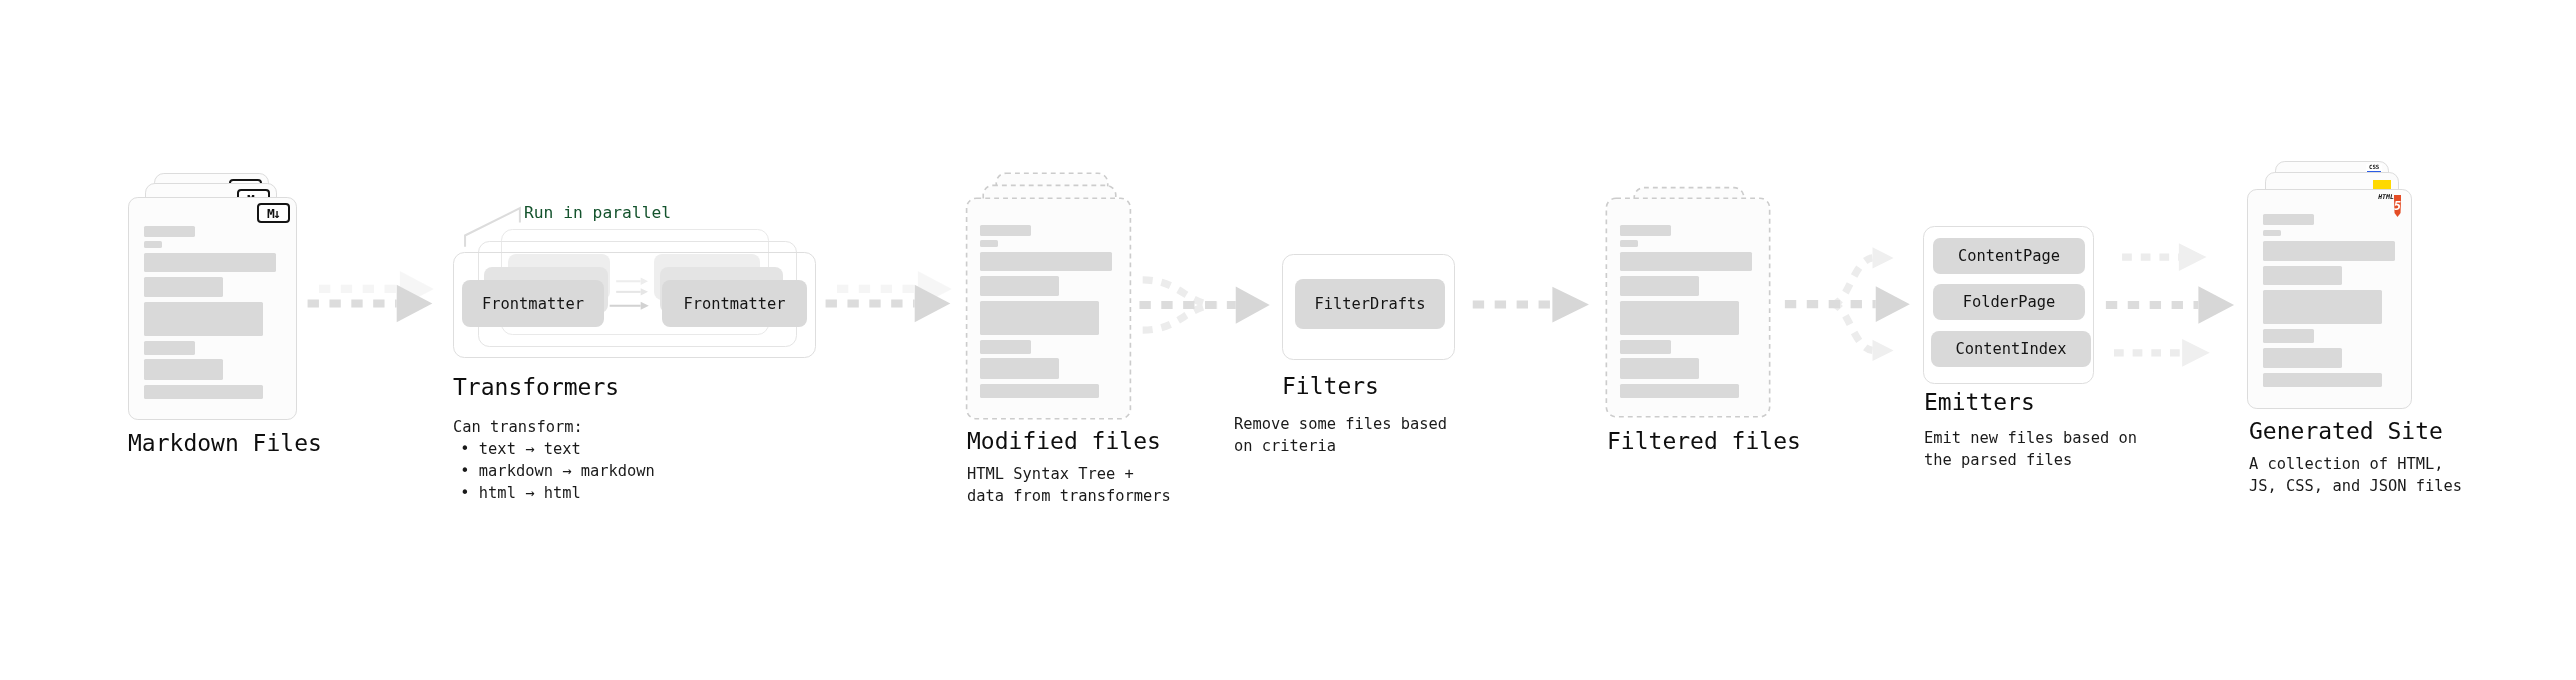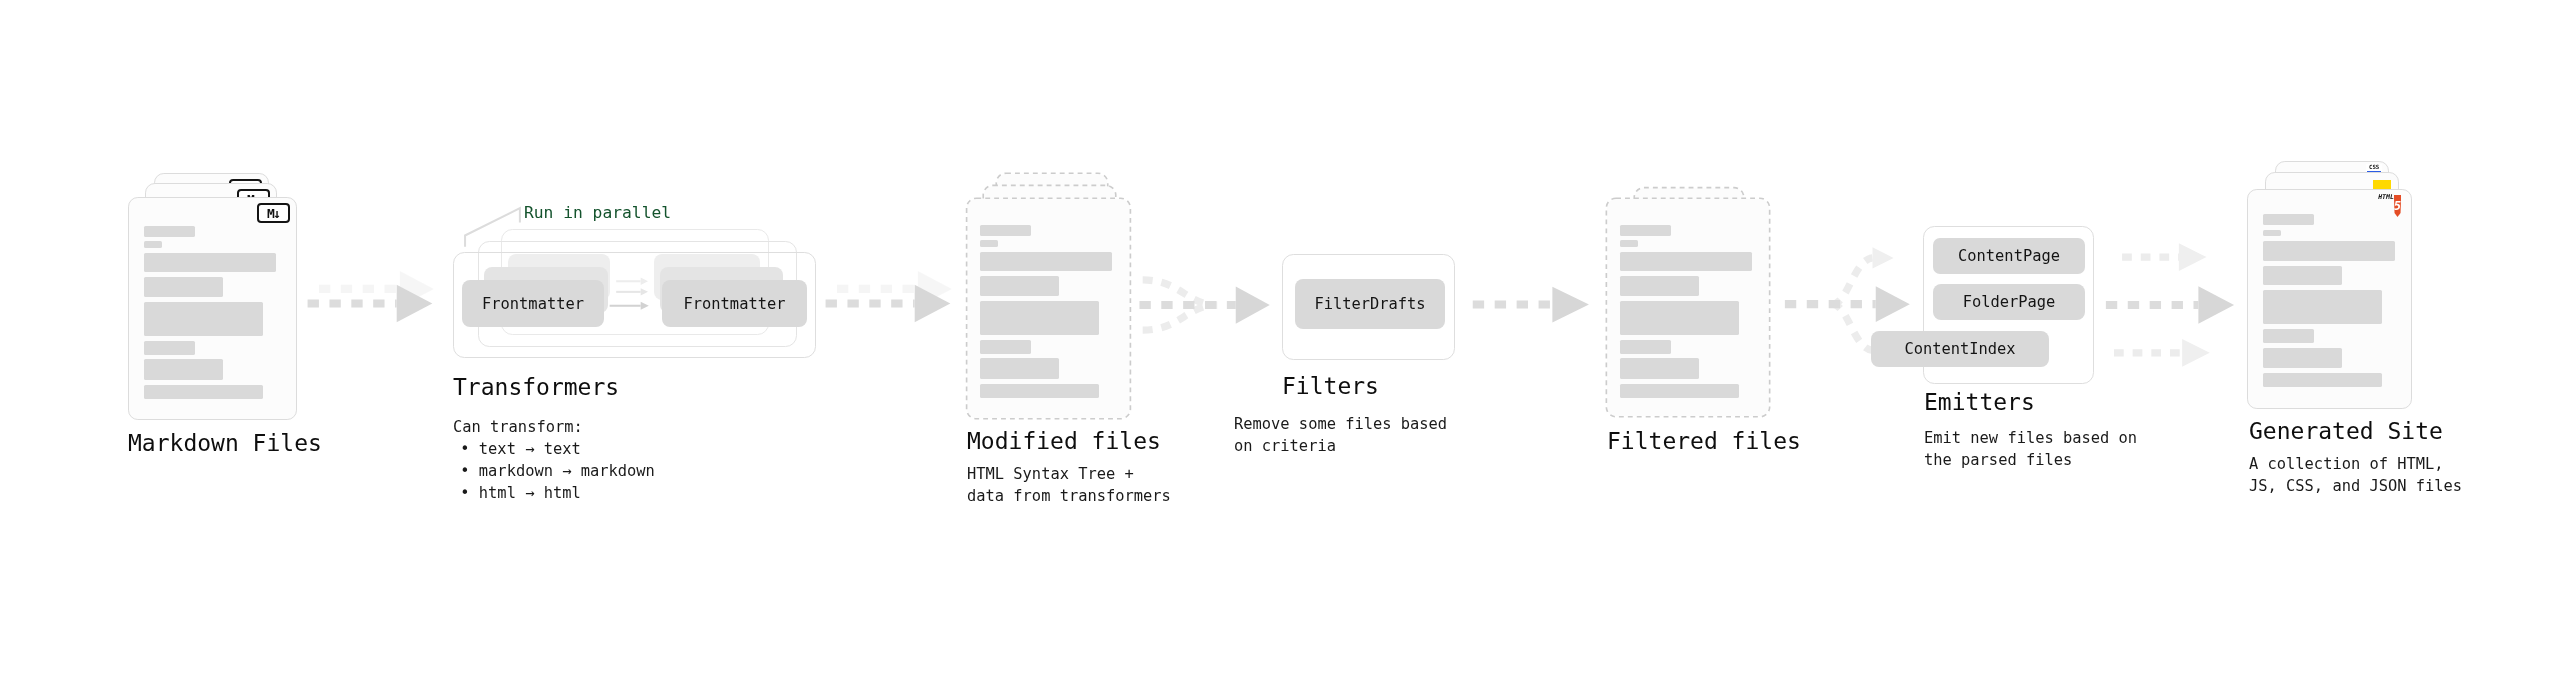--- a/index.html
+++ b/index.html
@@ -224,21 +224,21 @@
     <path d="M64,84 C84,84 90,138 114,141" fill="none" stroke="#ececec" stroke-width="9" stroke-dasharray="12 11"></path>
     <polygon points="114,128 114,154 140,141" fill="#efefef"></polygon>
     <line x1="6" y1="84" x2="118" y2="84" stroke="#dcdcdc" stroke-width="10" stroke-dasharray="14 13"></line>
     <polygon points="118,62 118,106 160,84" fill="#d7d7d7"></polygon>
   </svg>
 
   <div class="abs">
     <div class="frame solidbg" style="left:1923px;top:226px;width:171px;height:158px;"></div>
     <div class="chip" style="left:1933px;top:238px;width:152px;height:36px;border-radius:7px;">ContentPage</div>
     <div class="chip" style="left:1933px;top:284px;width:152px;height:36px;">FolderPage</div>
-    <div class="chip" style="left:1871px;top:331px;width:178px;height:36px;">ContentIndex</div>
+    <div class="chip" style="left:1931px;top:331px;width:160px;height:36px;">ContentIndex</div>
     <div class="stage-label" style="left:1924px;top:390px;">Emitters</div>
     <div class="stage-desc" style="left:1924px;top:427px;">
       <div>Emit new files based on</div>
       <div>the parsed files</div>
     </div>
   </div>
 
   <svg class="abs" style="left:2101px;top:236px;" width="142" height="142" viewBox="0 0 175 175">
     <line x1="26" y1="26" x2="96" y2="26" stroke="#ececec" stroke-width="9" stroke-dasharray="12 11"></line>
     <polygon points="96,9 96,43 130,26" fill="#efefef"></polygon>

